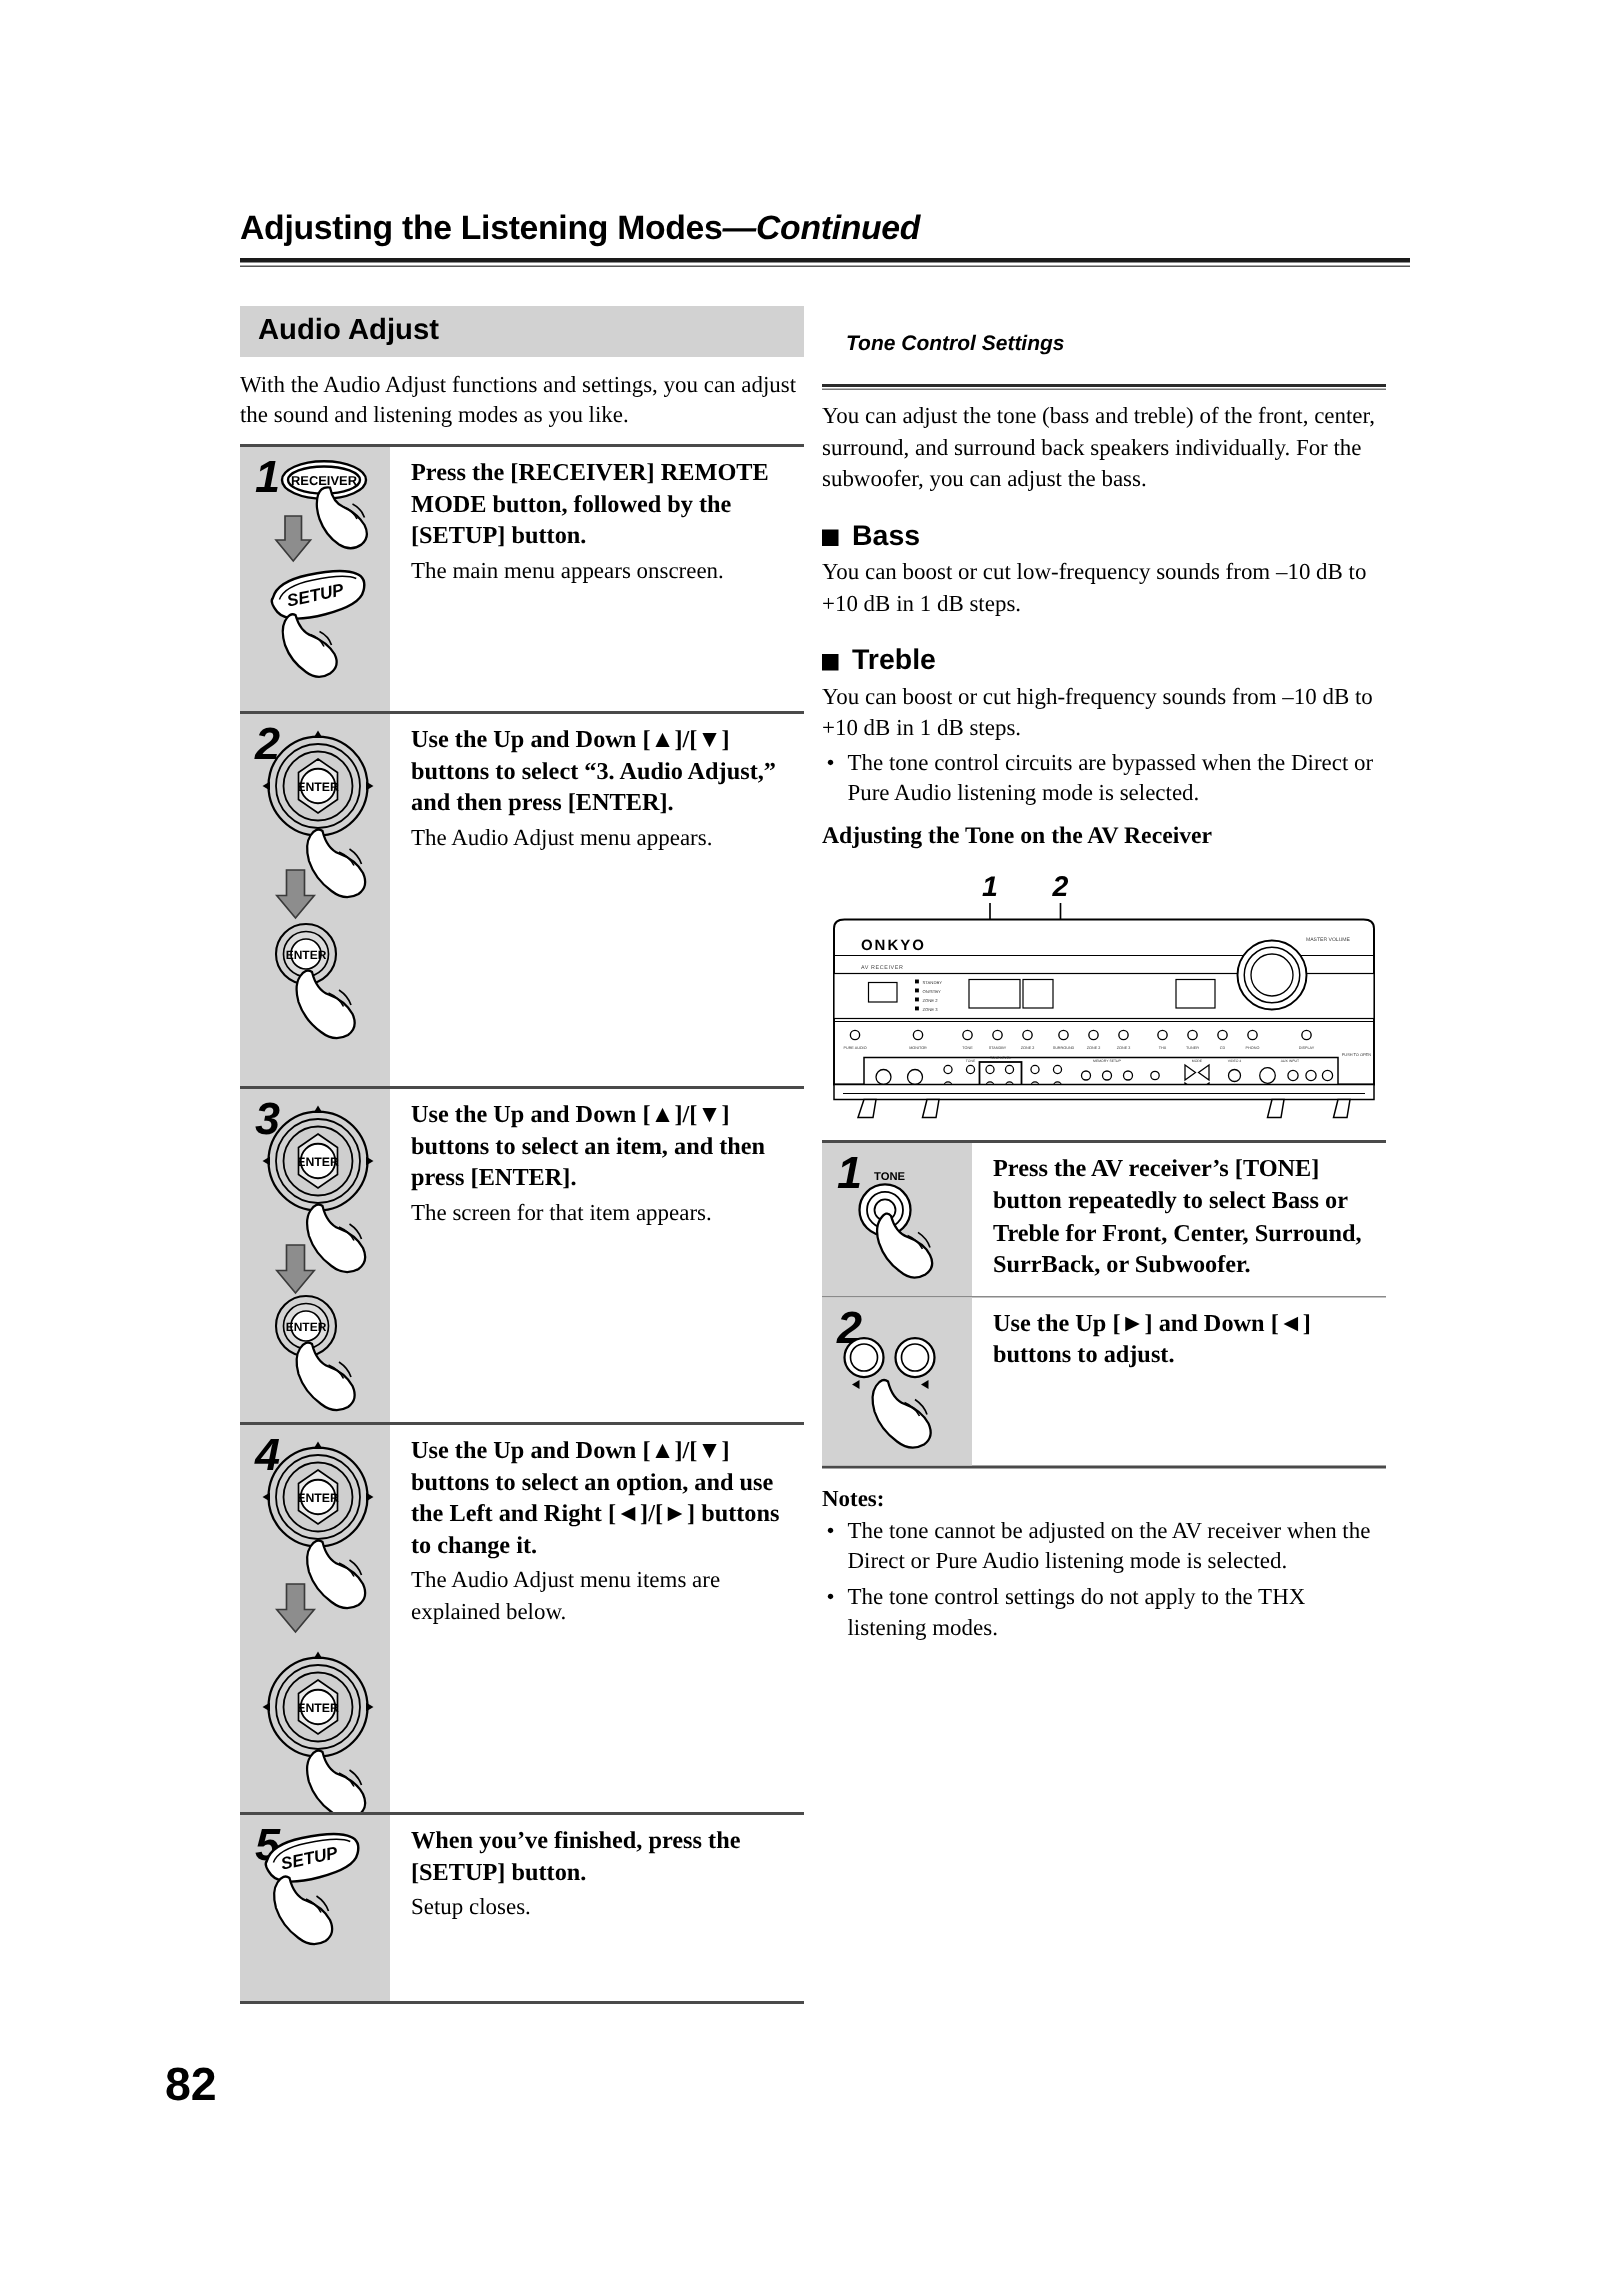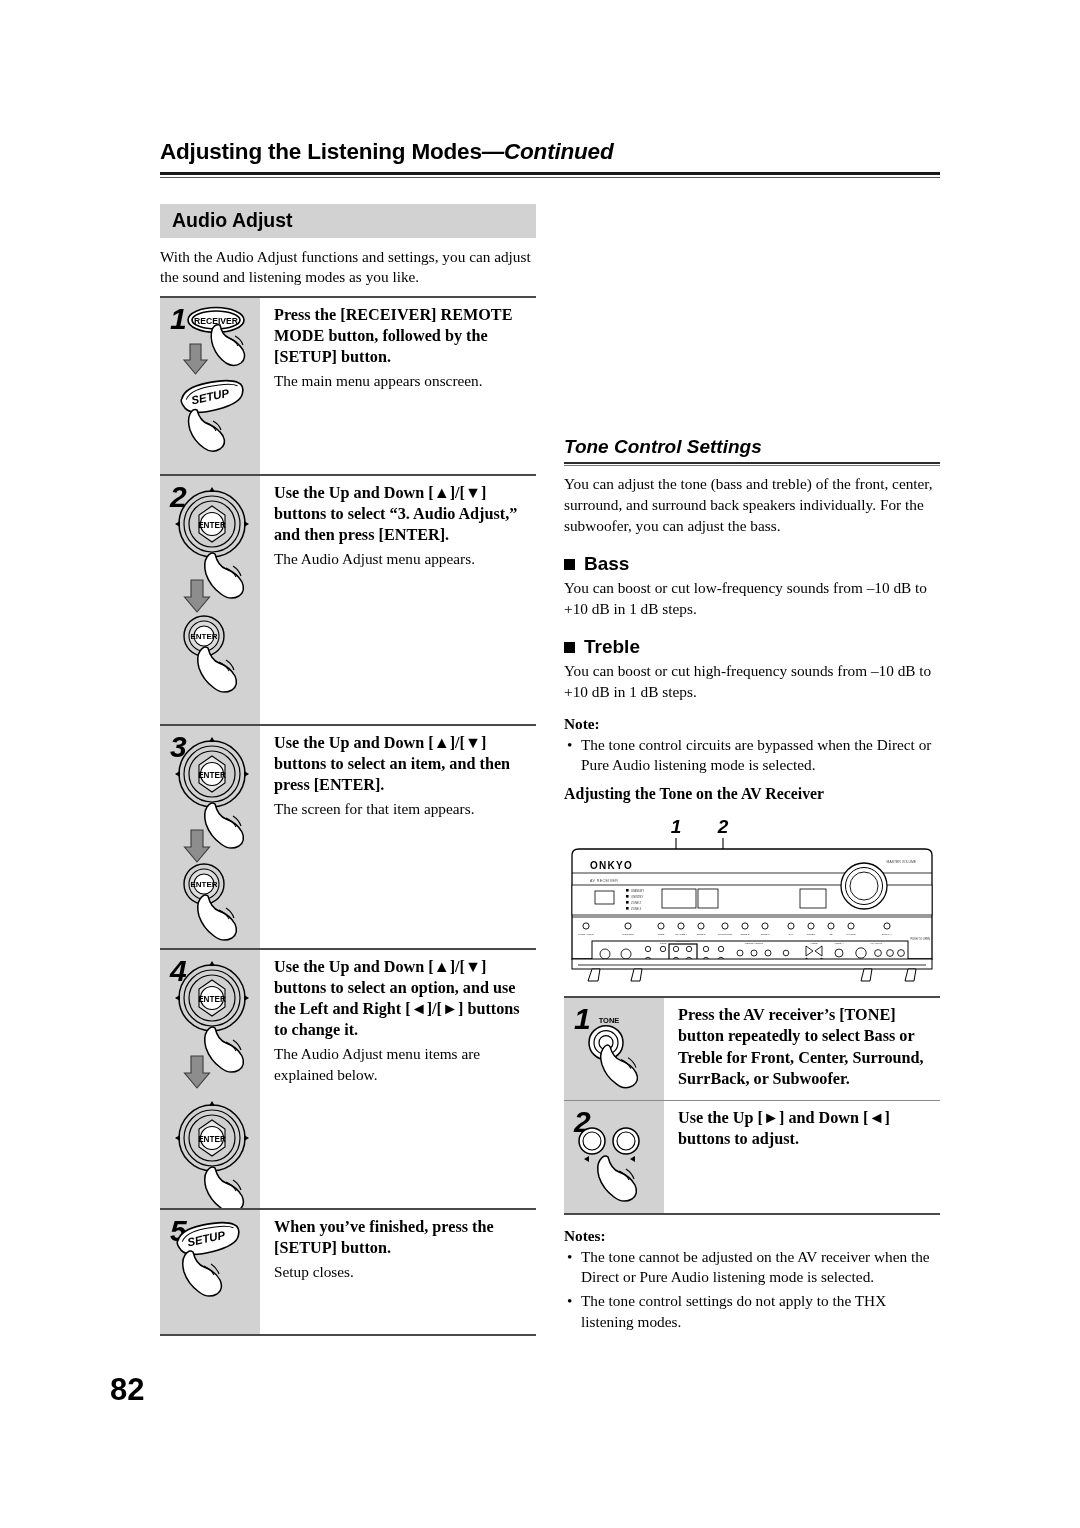--- a/index.html
+++ b/index.html
@@ -28,21 +28,21 @@
   }
   .runhead .cont{ font-weight:bold; font-style:italic; }
   .runhead-rule{
     margin-top:7px;
     border-top:3px solid #1a1a1a;
     border-bottom:1.5px solid #555;
     height:2px;
   }
 
   
-  .cols{ display:flex; gap:28px; margin-top:26px;align-items:flex-end; }
+  .cols{ display:flex; gap:12px; margin-top:26px; }
   .col{ width:376px; }
 
   
   .band{
     background:#d2d2d2;
     height:34px;
     display:flex;align-items:center;
     padding-left:12px;
     box-sizing:border-box;
   }
@@ -55,22 +55,22 @@
   .intro{
     font-size:15.3px;
     line-height:1.35;
     margin-top:9px;
   }
 
   
   .rhead{
     font-family:"Liberation Sans", sans-serif;
     font-weight:bold;font-style:italic;
-    font-size:19px;
-    margin:0;
+    font-size:14px;
+    margin:16px;
     padding-bottom:4px;
   }
   .rhead-rule{
     border-top:2.2px solid #2b2b2b;
     border-bottom:1px solid #777;
     height:1.5px;
     margin-bottom:8px;
   }
   .rpara{ font-size:15.3px; line-height:1.35; }
 
@@ -334,21 +334,20 @@
         <span>Bass</span>
       </div>
       <div class="rpara">You can boost or cut low-frequency sounds from –10 dB to +10 dB in 1 dB steps.</div>
 
       <div class="subhead">
         <span class="sq"></span>
         <span>Treble</span>
       </div>
       <div class="rpara">You can boost or cut high-frequency sounds from –10 dB to +10 dB in 1 dB steps.</div>
 
-      <div class="note-t">Note:</div>
       <ul class="bul">
         <li>The tone control circuits are bypassed when the Direct or Pure Audio listening mode is selected.</li>
       </ul>
 
       <div class="sec-t">Adjusting the Tone on the AV Receiver</div>
 
       <svg viewBox="0 0 376 175" width="376" height="175" style="margin-top:10px;">
 
         <text x="112" y="20" font-family="Liberation Sans, sans-serif" font-size="19" font-weight="bold" font-style="italic" text-anchor="middle">1</text>
         <text x="159" y="20" font-family="Liberation Sans, sans-serif" font-size="19" font-weight="bold" font-style="italic" text-anchor="middle">2</text>

